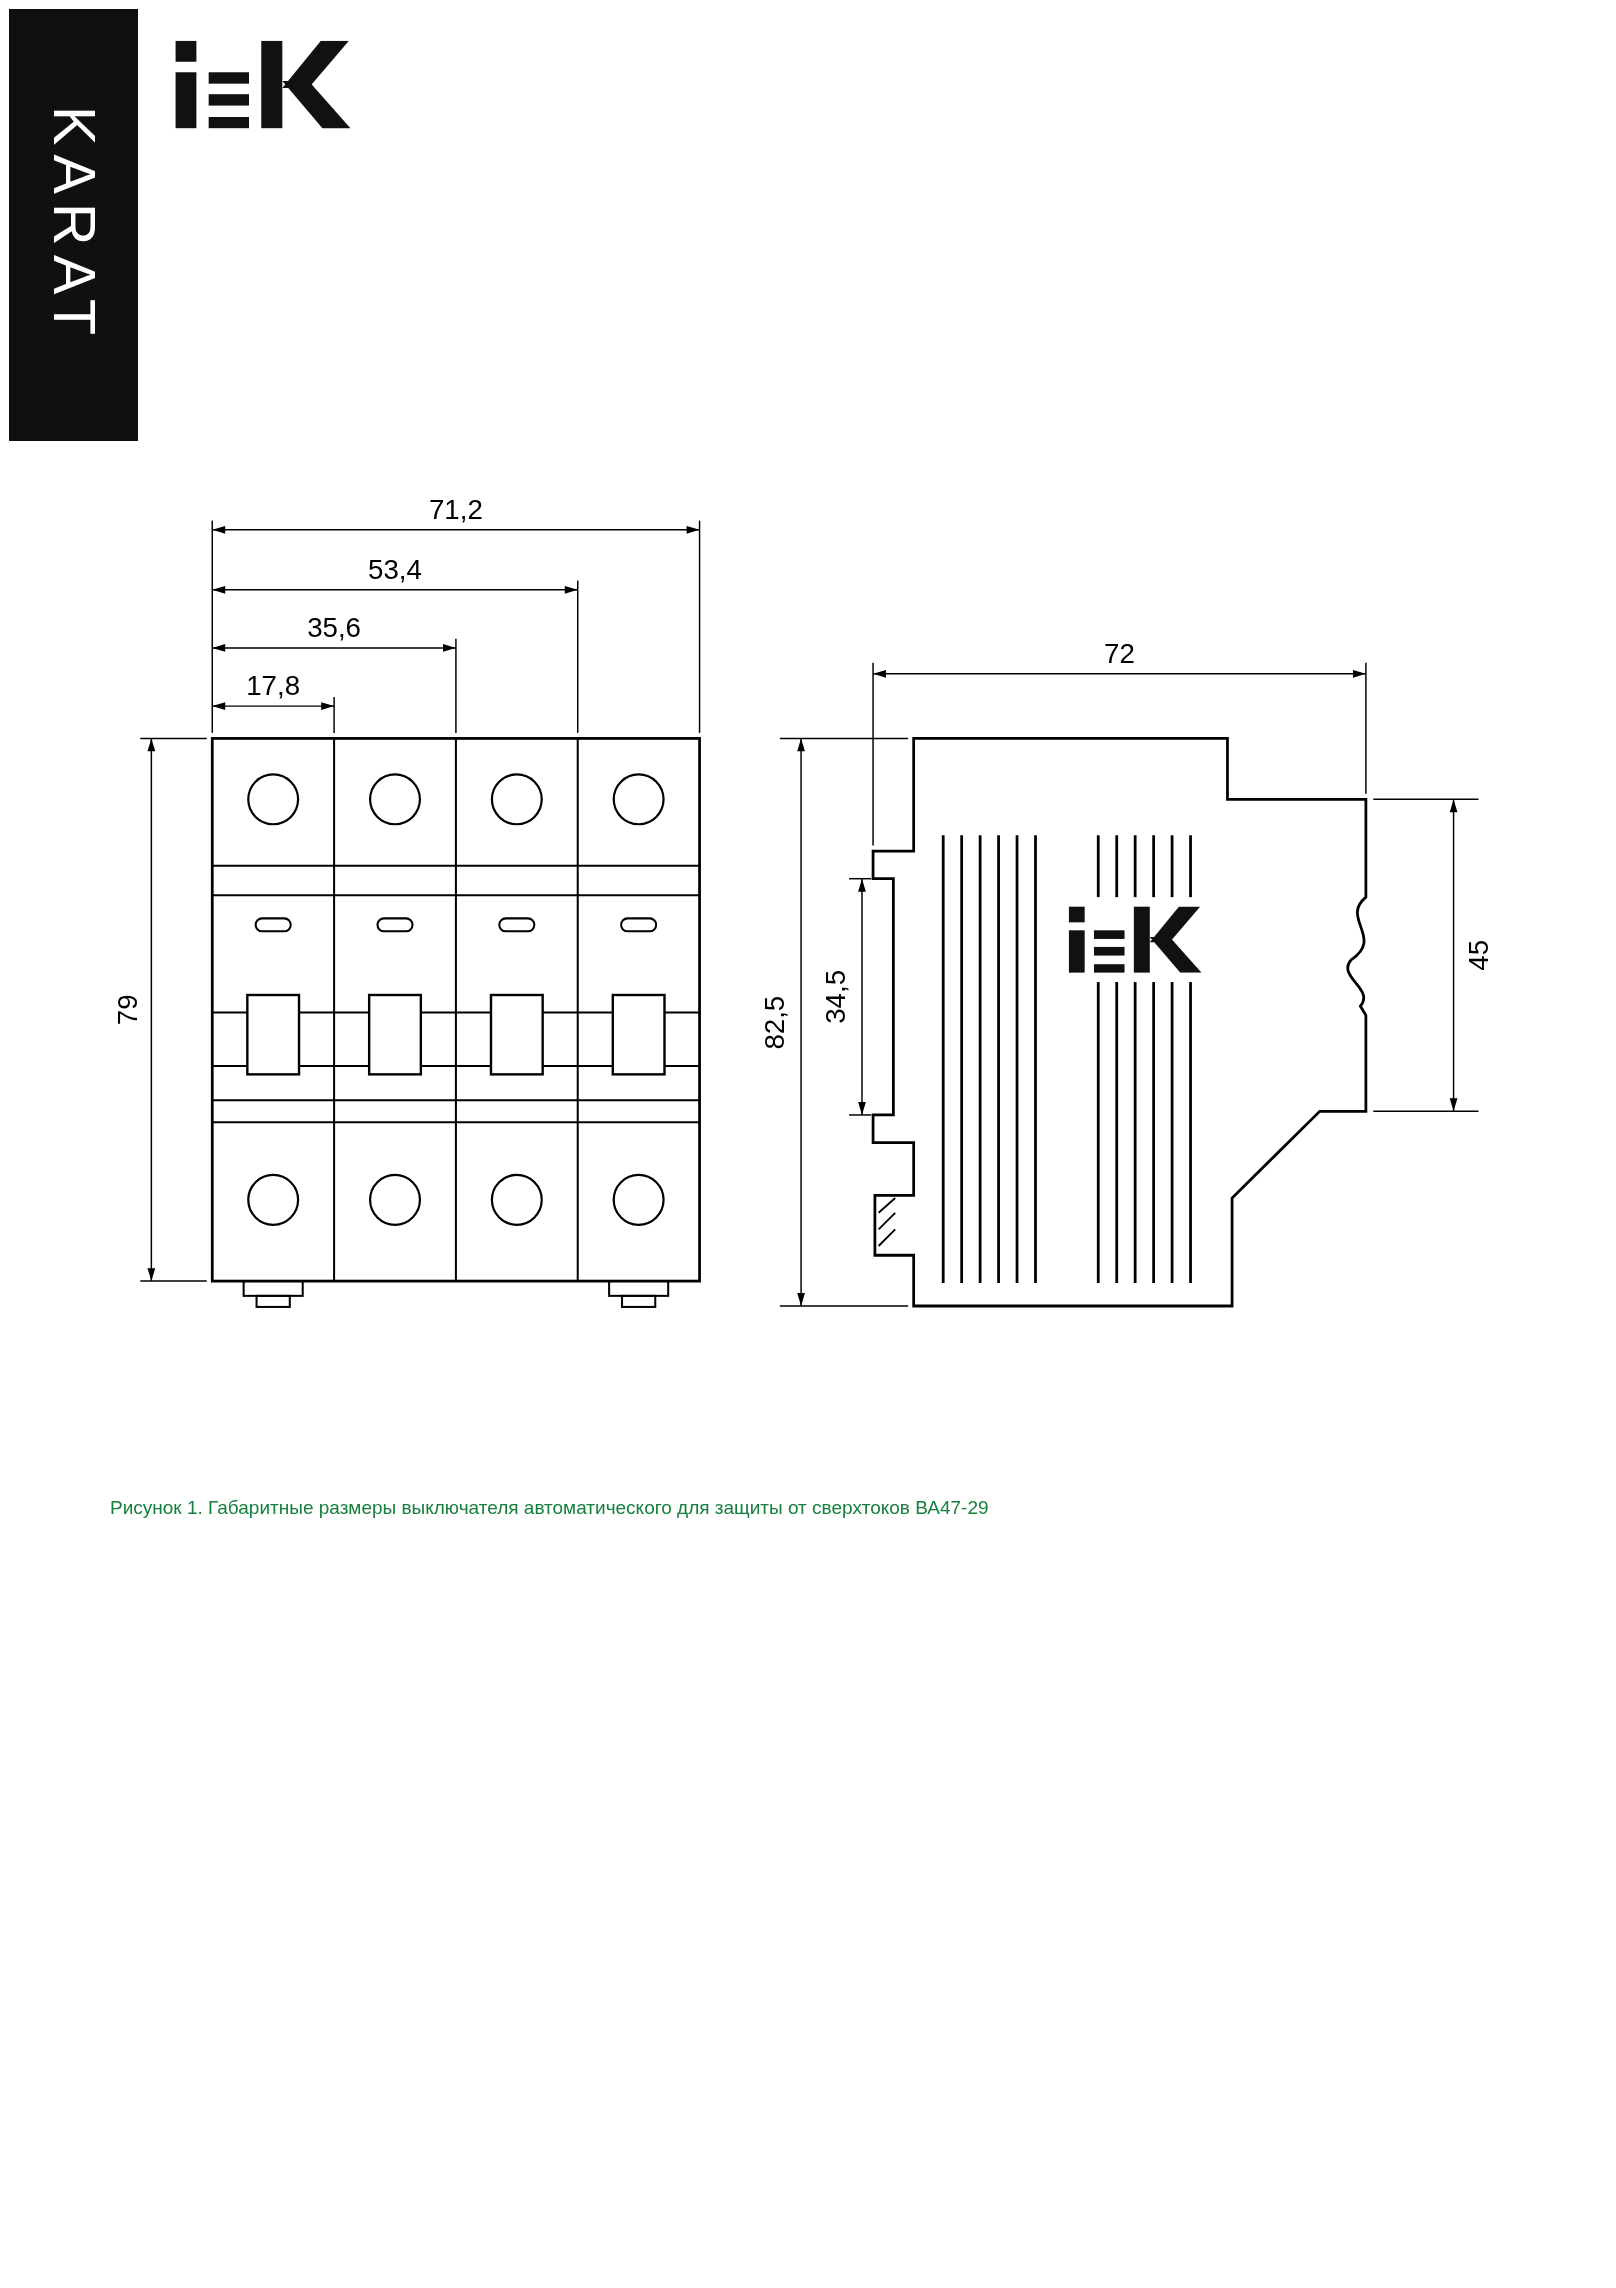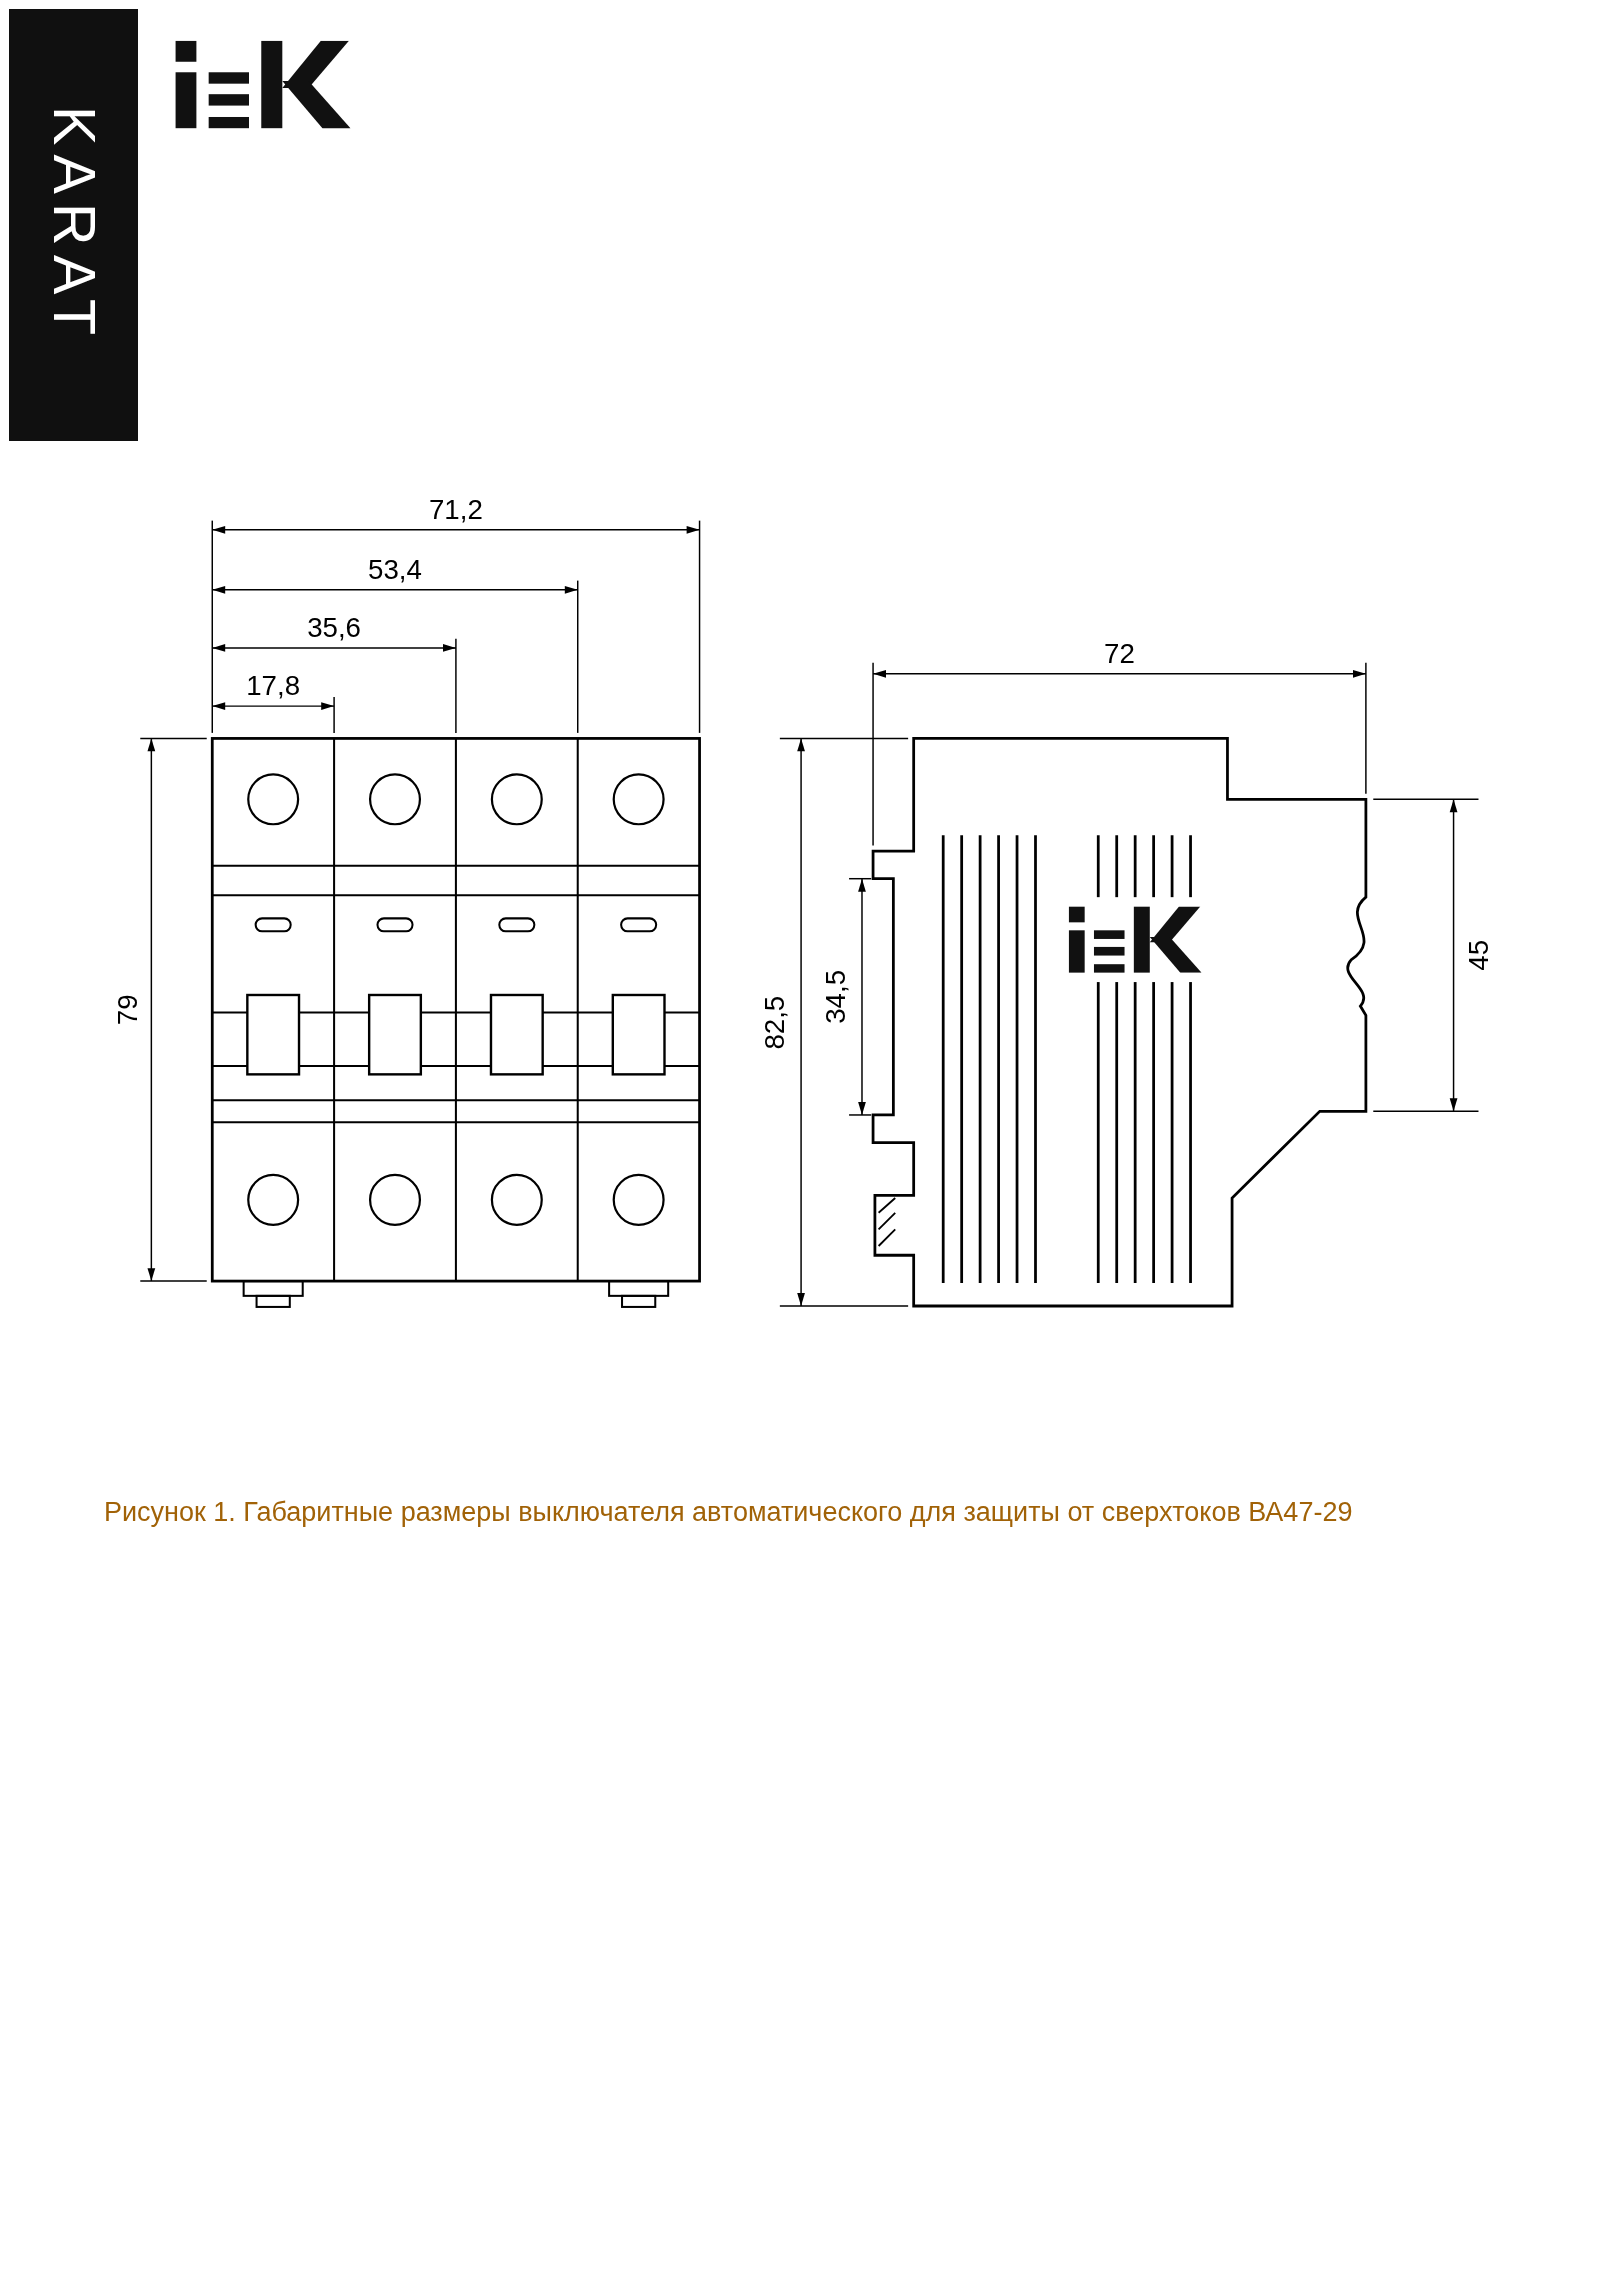--- a/index.html
+++ b/index.html
@@ -23,23 +23,23 @@
   }
   .karat-banner span {
     writing-mode: vertical-rl;
     color: #ffffff;
     font-size: 59px;
     letter-spacing: 9.2px;
     font-weight: 400;
   }
   .caption {
     position: absolute;
-    left: 104px; top: 1497px;
-    font-size: 27px;
-    color: #a16207;
+    left: 110px; top: 1497px;
+    font-size: 19px;
+    color: #15803d;
     white-space: nowrap;
   }
   .drawing-canvas { position: absolute; left: 0; top: 0; }
   svg text {
     font-family: "Liberation Sans", sans-serif;
     font-size: 30px;
     fill: #000000;
     stroke: none;
   }
 </style>

